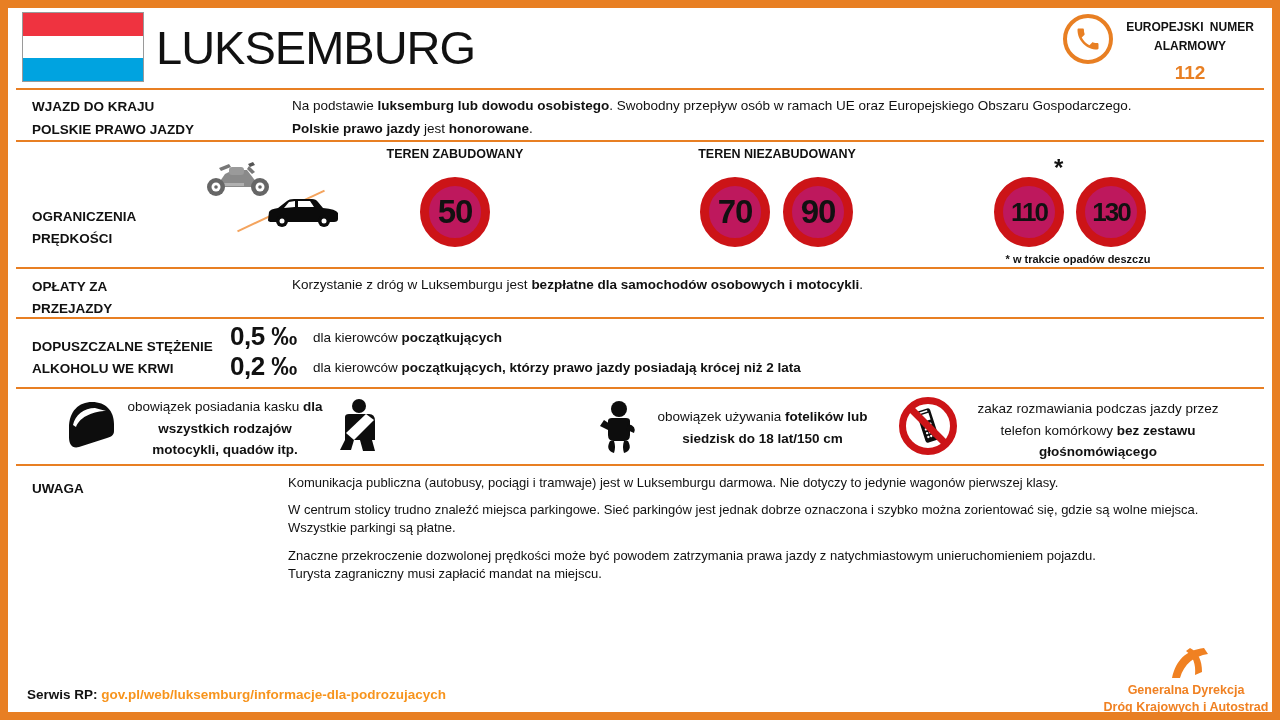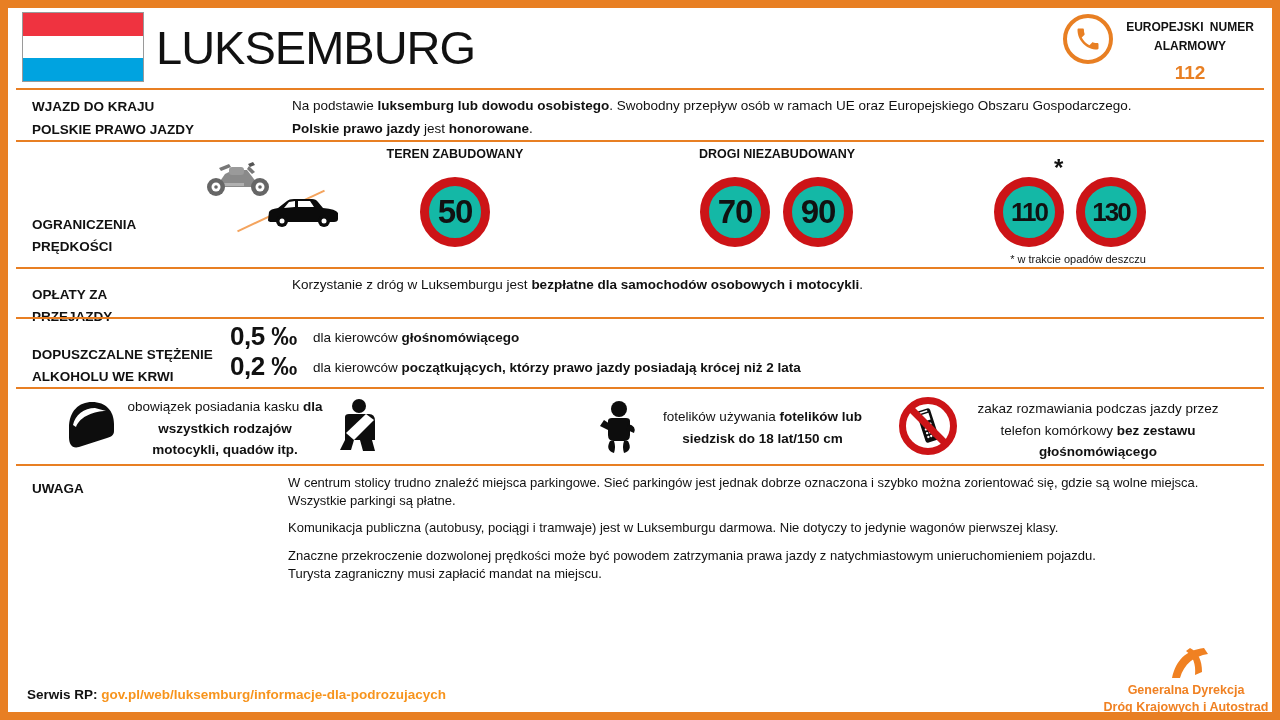--- a/index.html
+++ b/index.html
@@ -7,46 +7,46 @@
     --sign-red:#CC1417;
     --ink:#111;
     --gddkia:#F08122;
     --link:#F7941D;
   }
   *{margin:0;padding:0;box-sizing:border-box;}
   body{background:#fff;font-family:"Liberation Sans",sans-serif;color:var(--ink);}
   .page{position:relative;width:1280px;height:720px;border:8px solid var(--accent);background:#fff;overflow:hidden;}
   .abs{position:absolute;}
   .b{font-weight:700;}
-  .pre{white-space:pre-line;margin-top:8px;}
+  .pre{white-space:pre-line;}
 
   
   .flag{left:14px;top:4px;width:122px;height:70px;border:1px solid #9a9a9a;display:flex;flex-direction:column;}
   .flag div{flex:1;}
   .flag .f-red{background:#EF3340;}
   .flag .f-white{background:#fff;}
   .flag .f-blue{background:#00A3E0;}
   .title{left:148px;top:16px;font-size:47px;font-weight:400;letter-spacing:-1px;line-height:1;}
   .phone-badge{left:1055px;top:6px;width:50px;height:50px;border:4px solid var(--accent);border-radius:50%;display:flex;align-items:center;justify-content:center;}
   .emg{right:6px;top:10px;width:152px;text-align:center;}
   .emg .l{font-size:12px;font-weight:700;line-height:1.55;word-spacing:3px;}
   .emg .n{font-size:19px;font-weight:700;color:var(--accent);margin-top:7px;}
 
   .hline{height:2px;background:var(--accent);left:8px;right:8px;}
 
   .row-label{left:24px;font-size:13.5px;font-weight:700;line-height:1.65;}
   .body-text{font-size:13.5px;line-height:1.35;}
 
   
   .sp-title{top:139px;width:300px;text-align:center;font-size:12.5px;font-weight:700;}
-  .sign{top:169px;width:70px;height:70px;border:9px solid var(--sign-red);border-radius:50%;background:#14b8a6;display:flex;align-items:center;justify-content:center;font-weight:700;}
+  .sign{top:169px;width:70px;height:70px;border:9px solid var(--sign-red);border-radius:50%;background:#be185d;display:flex;align-items:center;justify-content:center;font-weight:700;}
   .sign.d2{font-size:33px;letter-spacing:-1px;}
   .sign.d3{font-size:26px;letter-spacing:-2px;}
   .asterisk{left:1046px;top:146px;font-size:24px;font-weight:700;}
-  .footnote{left:920px;top:245px;width:300px;text-align:center;font-size:11px;font-weight:400;}
+  .footnote{left:920px;top:245px;width:300px;text-align:center;font-size:11px;font-weight:700;}
   .slash{left:225px;top:202px;width:96px;height:2px;background:#F4A45E;transform:rotate(-25deg);}
 
   
   .alc-val{left:222px;font-size:26px;font-weight:700;letter-spacing:-0.5px;}
   .alc-txt{left:305px;font-size:13.5px;}
 
   
   .rule-text{font-size:13.5px;line-height:1.6;text-align:center;}
 
   
@@ -114,42 +114,42 @@
     <path d="M3 24 L4 16 Q5 13 13 12 L22 5 Q24 3 29 3 L47 3 Q51 3 53 6 L58 12 Q71 13 73 17 L73 23 Q73 26 69 26 L7 26 Q3 26 3 24 Z" fill="#0b0b0b"></path>
     <path d="M24 6 L30 5 L30 11 L19 12 Z" fill="#fff"></path>
     <path d="M33 5 L45 5 L49 11 L33 11 Z" fill="#fff"></path>
     <circle cx="17" cy="25" r="6" fill="#0b0b0b"></circle>
       <circle cx="17" cy="25" r="2.5" fill="#fff"></circle>
     <circle cx="59" cy="25" r="6" fill="#0b0b0b"></circle>
       <circle cx="59" cy="25" r="2.5" fill="#fff"></circle>
   </svg>
 
   <div class="abs sp-title" style="left:297px">TEREN ZABUDOWANY</div>
-  <div class="abs sp-title" style="left:619px">DROGI NIEZABUDOWANY</div>
+  <div class="abs sp-title" style="left:619px">TEREN NIEZABUDOWANY</div>
 
   <div class="abs sign d2" style="left:412px">50</div>
   <div class="abs sign d2" style="left:692px">70</div>
   <div class="abs sign d2" style="left:775px">90</div>
   <div class="abs sign d3" style="left:986px">110</div>
   <div class="abs sign d3" style="left:1068px">130</div>
   <div class="abs asterisk">*</div>
   <div class="abs footnote">* w trakcie opadów deszczu</div>
 
   <div class="abs hline" style="top:259px"></div>
 
   <div class="abs row-label pre" style="top:268px">OPŁATY ZA
 PRZEJAZDY</div>
   <div class="abs body-text" style="left:284px;top:268px;width:975px"><span>Korzystanie z dróg w Luksemburgu jest </span><span class="b">bezpłatne dla samochodów osobowych i motocykli</span><span>.</span></div>
 
   <div class="abs hline" style="top:309px"></div>
 
   <div class="abs row-label pre" style="top:328px">DOPUSZCZALNE STĘŻENIE
 ALKOHOLU WE KRWI</div>
   <div class="abs alc-val" style="top:313px">0,5 ‰</div>
-  <div class="abs alc-txt" style="top:322px"><span>dla kierowców </span><span class="b">głośnomówiącego</span></div>
+  <div class="abs alc-txt" style="top:322px"><span>dla kierowców </span><span class="b">początkujących</span></div>
   <div class="abs alc-val" style="top:343px">0,2 ‰</div>
   <div class="abs alc-txt" style="top:352px"><span>dla kierowców </span><span class="b">początkujących, którzy prawo jazdy posiadają krócej niż 2 lata</span></div>
 
   <div class="abs hline" style="top:379px"></div>
 
   <svg class="abs" style="left:54px;top:390px" width="58" height="52" viewBox="0 0 58 52">
     <path d="M7 30 C7 13 17 4 30 4 C44 4 52 13 52 26 L52 33 C52 37 49 39 45 40 L17 49 C10 51 7 46 7 39 Z" fill="#0d0d0d"></path>
     <path d="M11 27 C13 17 22 10 33 10 L44 13 C33 13 18 18 14 29 Z" fill="#fff"></path>
   </svg>
   <div class="abs rule-text" style="left:117px;top:388px;width:200px"><span>obowiązek posiadania kasku </span><span class="b">dla wszystkich rodzajów motocykli, quadów itp.</span></div>
@@ -163,21 +163,21 @@
   </svg>
 
   <svg class="abs" style="left:588px;top:392px" width="46" height="56" viewBox="0 0 46 56">
     <circle cx="23" cy="9" r="8" fill="#0d0d0d"></circle>
     <path d="M12 21 Q12 18 16 18 L30 18 Q34 18 34 21 L34 35 Q34 41 28 41 L18 41 Q12 41 12 35 Z" fill="#0d0d0d"></path>
     <path d="M8 20 L14 24 L12 30 L4 26 Z" fill="#0d0d0d"></path>
     <path d="M32 24 Q41 26 38 33 Q34 31 30 30 Z" fill="#0d0d0d"></path>
     <path d="M14 41 Q9 50 18 53 Q20 47 18 41 Z" fill="#0d0d0d"></path>
     <path d="M28 41 Q26 47 28 53 Q37 50 32 41 Z" fill="#0d0d0d"></path>
   </svg>
-  <div class="abs rule-text" style="left:642px;top:398px;width:225px"><span>fotelików używania </span><span class="b">fotelików lub siedzisk do 18 lat/150 cm</span></div>
+  <div class="abs rule-text" style="left:642px;top:398px;width:225px"><span>obowiązek używania </span><span class="b">fotelików lub siedzisk do 18 lat/150 cm</span></div>
 
   <svg class="abs" style="left:890px;top:388px" width="60" height="60" viewBox="0 0 60 60">
     <g transform="rotate(-18 30 30)">
       <rect x="23" y="13" width="14" height="33" rx="2.5" fill="#0d0d0d"></rect>
       <rect x="26" y="14.5" width="8" height="1.6" fill="#fff"></rect>
       <rect x="25.5" y="17.5" width="9" height="7" fill="#fff"></rect>
       <circle cx="27" cy="28.5" r="1.2" fill="#fff"></circle>
         <circle cx="30" cy="28.5" r="1.2" fill="#fff"></circle>
         <circle cx="33" cy="28.5" r="1.2" fill="#fff"></circle>
       <circle cx="27" cy="32.5" r="1.2" fill="#fff"></circle>
@@ -192,23 +192,23 @@
     </g>
     <circle cx="30" cy="30" r="25.5" fill="none" stroke="#CC1417" stroke-width="7"></circle>
     <rect x="5" y="26.5" width="50" height="7" fill="#CC1417" transform="rotate(45 30 30)"></rect>
   </svg>
   <div class="abs rule-text" style="left:950px;top:390px;width:280px"><span>zakaz rozmawiania podczas jazdy przez telefon komórkowy </span><span class="b">bez zestawu głośnomówiącego</span></div>
 
   <div class="abs hline" style="top:456px"></div>
 
   <div class="abs row-label" style="top:470px">UWAGA</div>
   <div class="abs notes">
+    <p>Komunikacja publiczna (autobusy, pociągi i tramwaje) jest w Luksemburgu darmowa. Nie dotyczy to jedynie wagonów pierwszej klasy.</p>
     <p>W centrum stolicy trudno znaleźć miejsca parkingowe. Sieć parkingów jest jednak dobrze oznaczona i szybko można zorientować się, gdzie są wolne miejsca.
 Wszystkie parkingi są płatne.</p>
-    <p>Komunikacja publiczna (autobusy, pociągi i tramwaje) jest w Luksemburgu darmowa. Nie dotyczy to jedynie wagonów pierwszej klasy.</p>
     <p>Znaczne przekroczenie dozwolonej prędkości może być powodem zatrzymania prawa jazdy z natychmiastowym unieruchomieniem pojazdu.
 Turysta zagraniczny musi zapłacić mandat na miejscu.</p>
   </div>
 
   <div class="abs service">
     <span>Serwis RP: </span><span class="lnk">gov.pl/web/luksemburg/informacje-dla-podrozujacych</span>
   </div>
 
   <svg class="abs gddkia-logo" width="44" height="40" viewBox="0 0 44 40">
     <path d="M4 36 C8 18 18 8 36 6 L40 12 C26 14 16 22 12 36 Z" fill="#F08122"></path>

